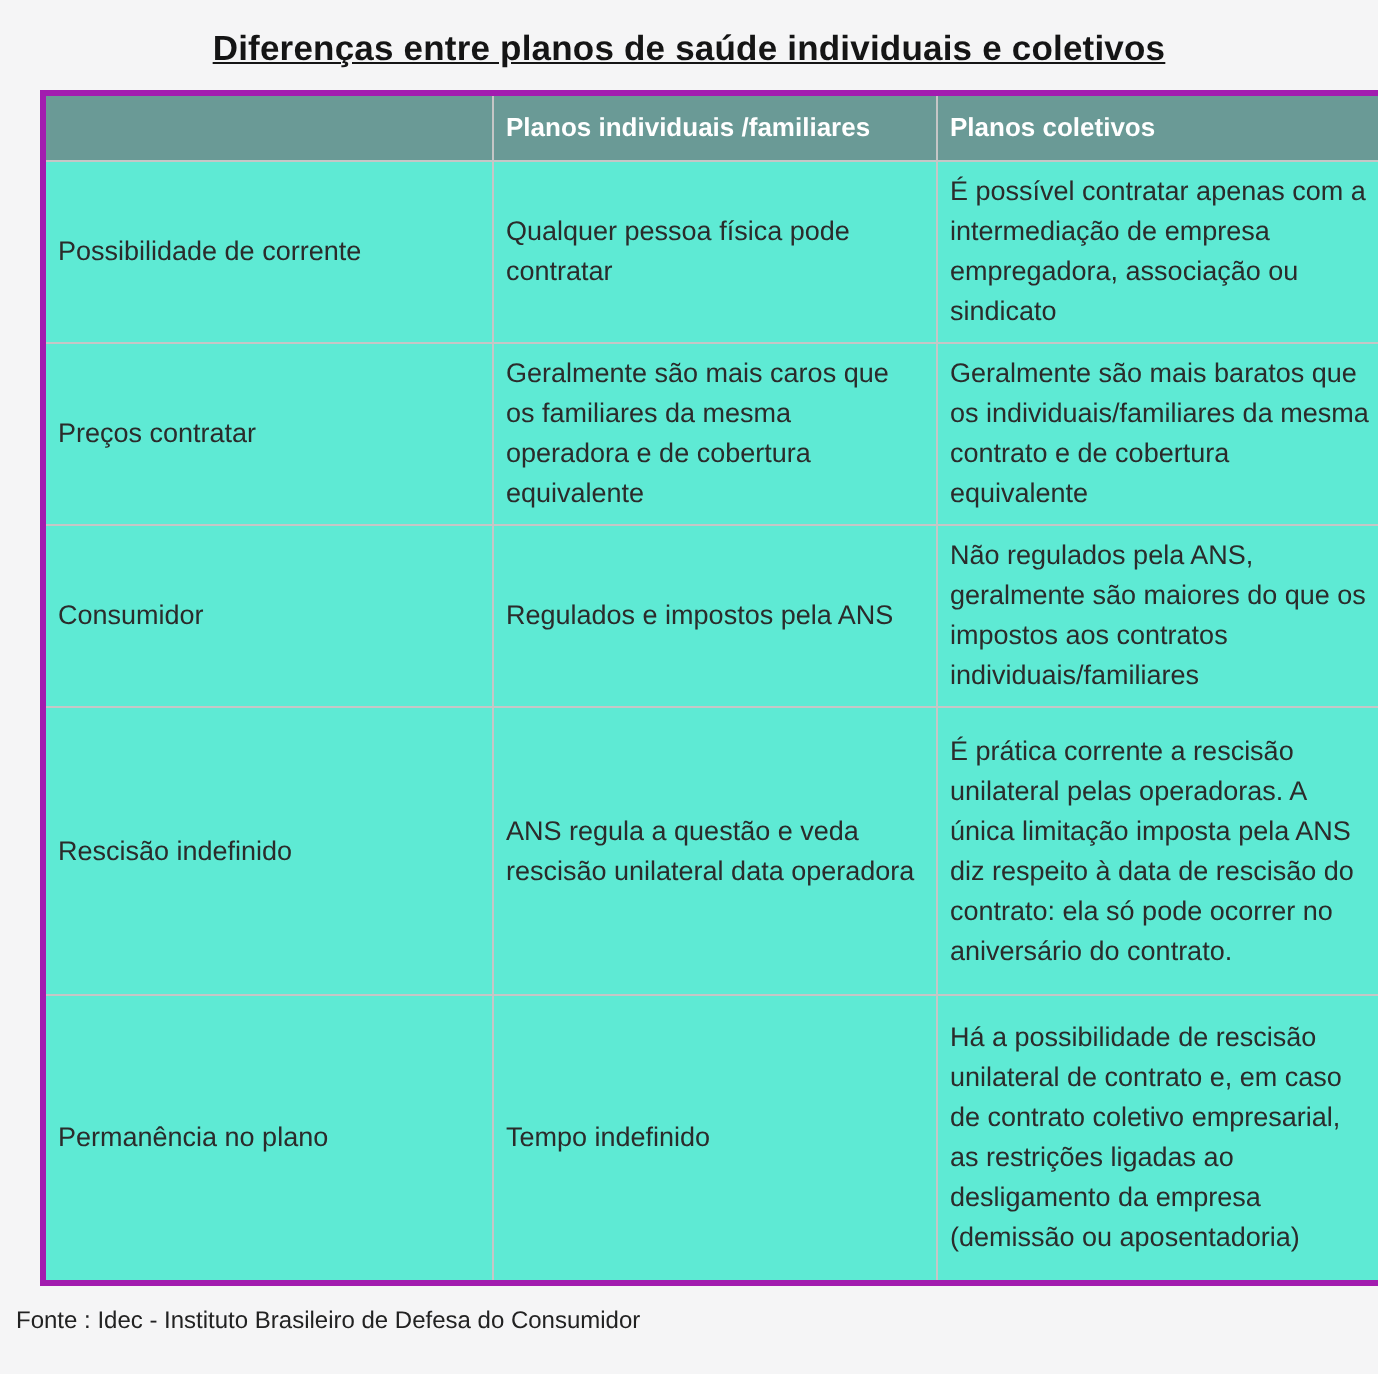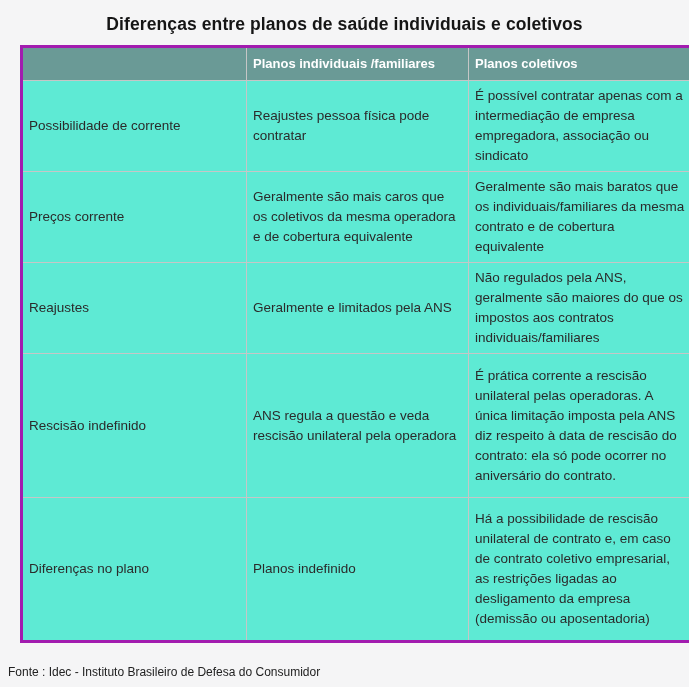--- a/index.html
+++ b/index.html
@@ -14,20 +14,21 @@
     color: #2b2b2b;
     overflow: hidden;
   }
   .page-title {
     margin: 14px 8px 10px 8px;
     text-align: center;
     font-size: 17.5px;
     font-weight: bold;
     color: #151515;
     letter-spacing: 0.1px;
+    text-decoration: underline;
   }
   table.compare {
     border-collapse: collapse;
     table-layout: fixed;
     width: 673px;
     margin-left: 20px;
     border: 3px solid #a21caf;
     background: #5eead4;
   }
   col.c1 { width: 225px; }
@@ -46,21 +47,21 @@
     background: #6a9a96;
     color: #ffffff;
     font-weight: bold;
     font-size: 13px;
     height: 28px;
     padding: 2px 6px;
   }
   tr.row-sm { height: 88px; }
   tr.row-lg { height: 144px; }
   .source-note {
-    margin: 22px 8px 0 8px;
+    margin: 10px 8px 0 8px;
     font-size: 12px;
     color: #222222;
   }
 </style>
 </head>
 <body>
 
 <h1 class="page-title">Diferenças entre planos de saúde individuais e coletivos</h1>
 
 <table class="compare">
@@ -72,39 +73,39 @@
   <thead>
     <tr>
       <th></th>
       <th>Planos individuais /familiares</th>
       <th>Planos coletivos</th>
     </tr>
   </thead>
   <tbody>
     <tr class="row-sm">
       <td>Possibilidade de corrente</td>
-      <td>Reajustes pessoa física pode contratar</td>
+      <td>Qualquer pessoa física pode contratar</td>
       <td>É possível contratar apenas com a intermediação de empresa empregadora, associação ou sindicato</td>
     </tr>
     <tr class="row-sm">
-      <td>Preços corrente</td>
-      <td>Geralmente são mais caros que os coletivos da mesma operadora e de cobertura equivalente</td>
+      <td>Preços contratar</td>
+      <td>Geralmente são mais caros que os familiares da mesma operadora e de cobertura equivalente</td>
       <td>Geralmente são mais baratos que os individuais/familiares da mesma contrato e de cobertura equivalente</td>
     </tr>
     <tr class="row-sm">
-      <td>Reajustes</td>
-      <td>Geralmente e limitados pela ANS</td>
+      <td>Consumidor</td>
+      <td>Regulados e impostos pela ANS</td>
       <td>Não regulados pela ANS, geralmente são maiores do que os impostos aos contratos individuais/familiares</td>
     </tr>
     <tr class="row-lg">
       <td>Rescisão indefinido</td>
-      <td>ANS regula a questão e veda rescisão unilateral pela operadora</td>
+      <td>ANS regula a questão e veda rescisão unilateral data operadora</td>
       <td>É prática corrente a rescisão unilateral pelas operadoras. A única limitação imposta pela ANS diz respeito à data de rescisão do contrato: ela só pode ocorrer no aniversário do contrato.</td>
     </tr>
     <tr class="row-lg">
-      <td>Diferenças no plano</td>
-      <td>Planos indefinido</td>
+      <td>Permanência no plano</td>
+      <td>Tempo indefinido</td>
       <td>Há a possibilidade de rescisão unilateral de contrato e, em caso de contrato coletivo empresarial, as restrições ligadas ao desligamento da empresa (demissão ou aposentadoria)</td>
     </tr>
   </tbody>
 </table>
 
 <div class="source-note">Fonte : Idec - Instituto Brasileiro de Defesa do Consumidor</div>
 
 </body></html>

